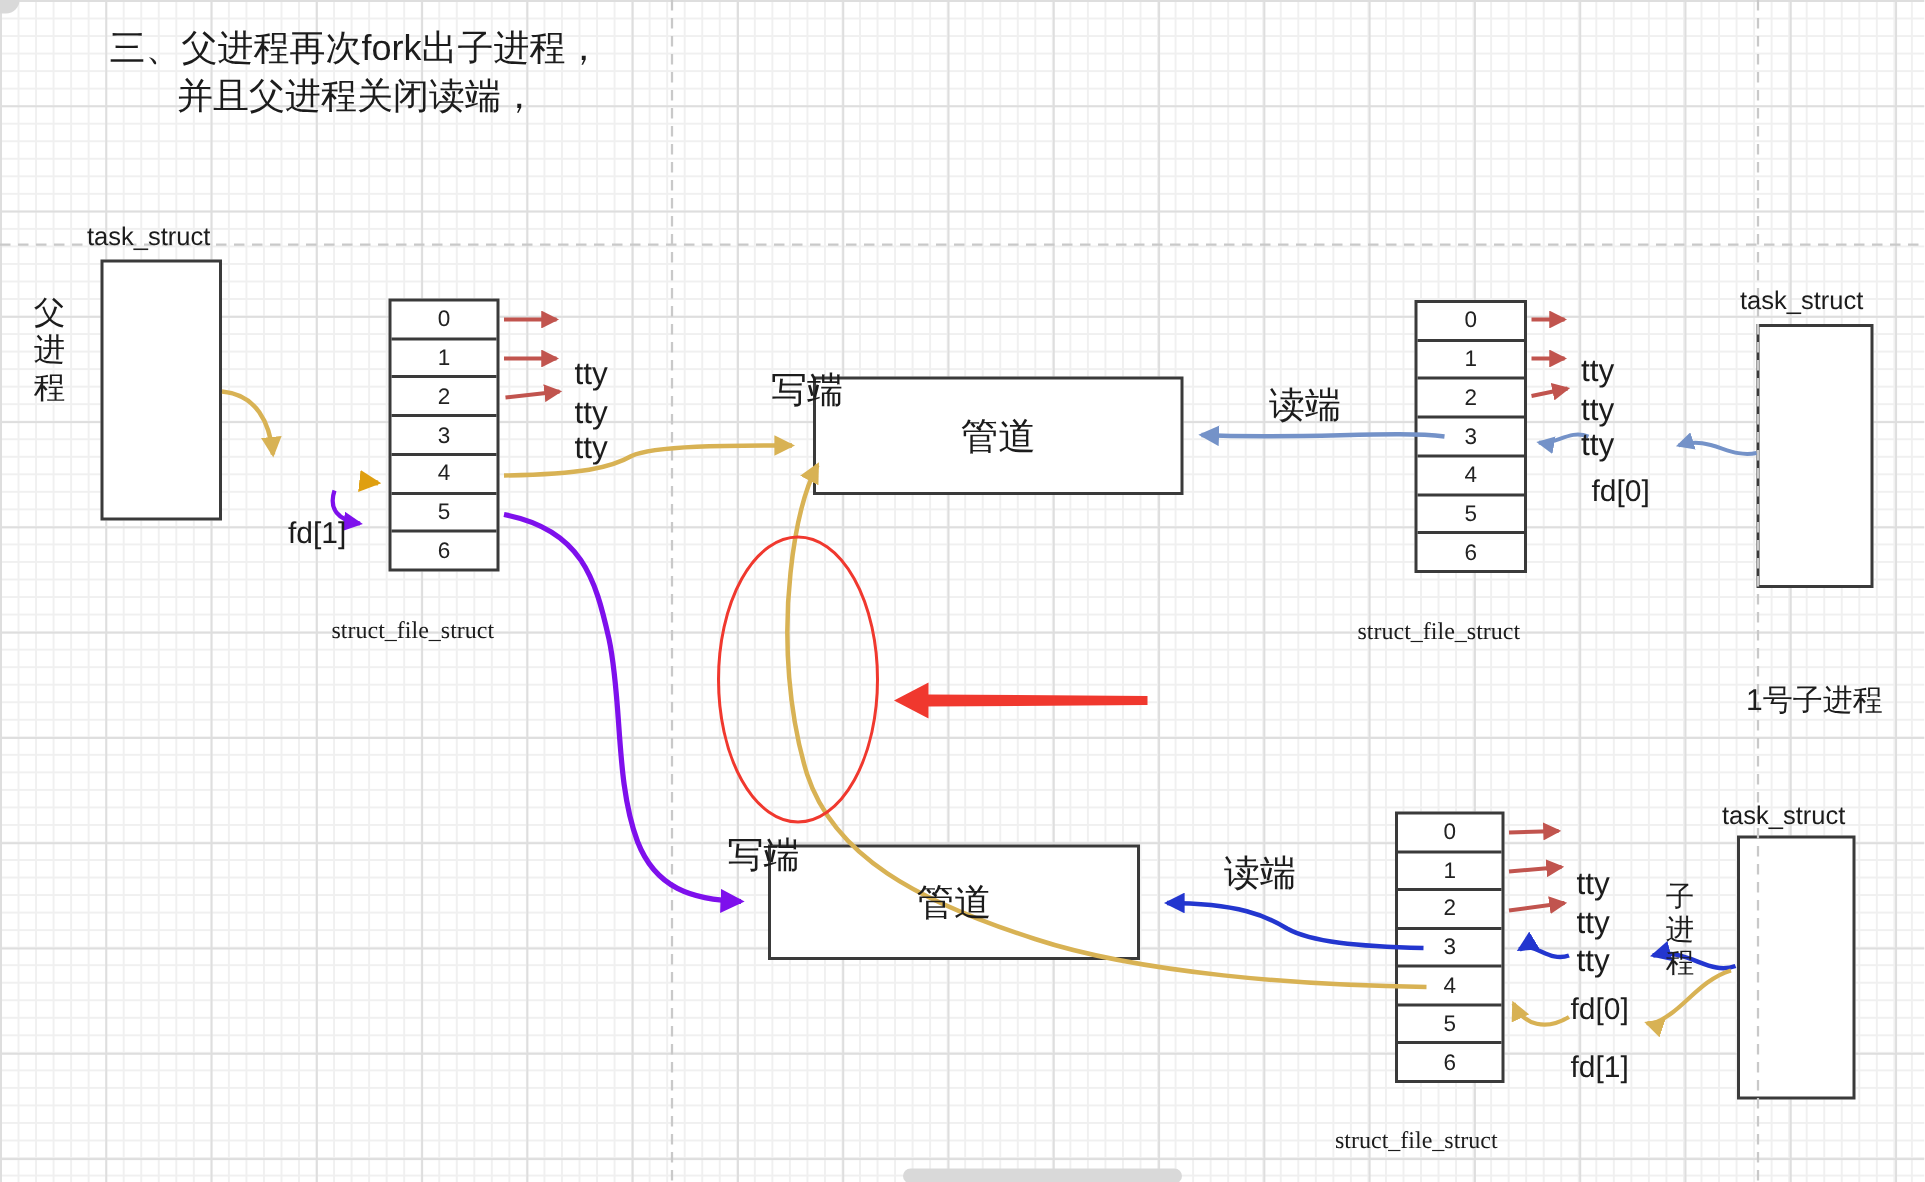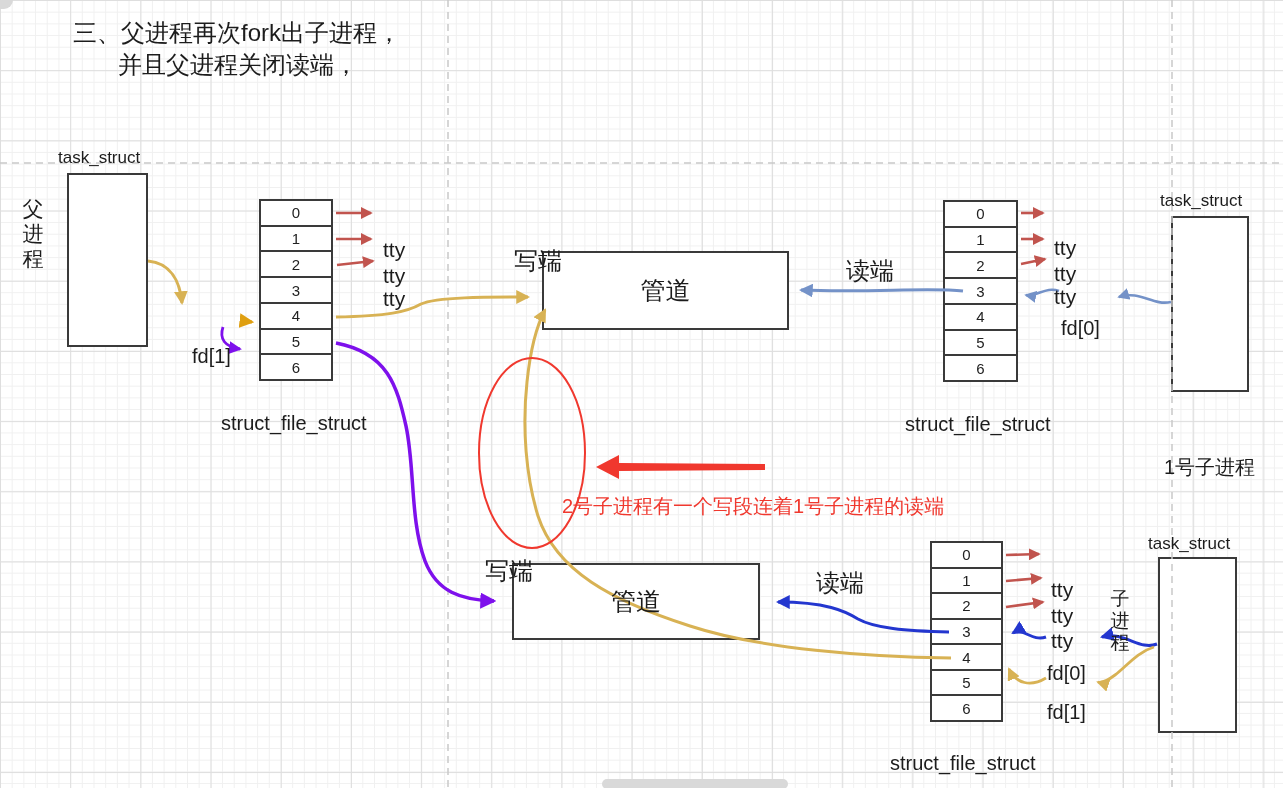--- a/index.html
+++ b/index.html
@@ -15,21 +15,21 @@
   }
   .box{position:absolute;background:#fff;border:2px solid #3a3a3a;box-sizing:border-box;z-index:1;}
   .fdtable{position:absolute;background:#fff;border:2px solid #3a3a3a;box-sizing:border-box;z-index:1;display:flex;flex-direction:column;}
   .fdrow{flex:1;border-bottom:2px solid #3a3a3a;display:flex;align-items:center;justify-content:center;font-size:15px;color:#222;}
   .fdrow:last-child{border-bottom:none;}
   svg.overlay{position:absolute;left:0;top:0;z-index:2;}
   .lbl{position:absolute;z-index:3;line-height:1.15;white-space:nowrap;color:#1c1c1c;}
   .t24{font-size:24px;margin-left:40px;}
   .t20{font-size:20px;margin-top:36px;}
   .t21{font-size:21px;margin-top:37px;}
-  .t18{font-size:20px;}
+  .t18{font-size:16px;font-family:Liberation Serif, serif;}
   .t17{font-size:17px;text-align:right;}
   .pipe-label{position:absolute;z-index:3;display:flex;align-items:center;justify-content:center;font-size:25px;}
   .vcol{position:absolute;z-index:3;display:flex;flex-direction:column;align-items:center;}
   .vcol.parent span{font-size:21px;line-height:25px;}
   .vcol.child span{font-size:19px;line-height:22px;}
   .red{color:#f0382e;}
   .scroll-h{position:absolute;z-index:4;background:#d9d9d9;border-radius:6px;}
   .corner{position:absolute;z-index:4;background:#d9d9d9;border-radius:0 0 9px 0;left:0;top:0;width:13px;height:9px;}
 </style>
 </head>
@@ -200,21 +200,20 @@
   <div class="lbl t24" style="left:806px;top:257px;">读端</div>
 
   <div class="lbl t21" style="left:1054px;top:199px;">tty</div>
   <div class="lbl t21" style="left:1054px;top:225px;">tty</div>
   <div class="lbl t21" style="left:1054px;top:248px;">tty</div>
   <div class="lbl t20" style="left:1061px;top:281px;">fd[0]</div>
   <div class="lbl t17" style="left:1160px;top:191px;">task_struct</div>
   <div class="lbl t20" style="left:1164px;top:420px;">1号子进程</div>
   <div class="lbl t18" style="left:905px;top:413px;">struct_file_struct</div>
 
-  <div class="lbl red" style="left:562px;top:495px;font-size:20px;">2号子进程有一个写段连着1号子进程的读端</div>
 
   <div class="lbl t24" style="left:445px;top:557px;">写端</div>
   <div class="pipe-label" style="left:512px;top:563px;width:248px;height:77px;">管道</div>
   <div class="lbl t24" style="left:776px;top:569px;">读端</div>
 
   <div class="lbl t21" style="left:1051px;top:541px;">tty</div>
   <div class="lbl t21" style="left:1051px;top:567px;">tty</div>
   <div class="lbl t21" style="left:1051px;top:592px;">tty</div>
   <div class="lbl t20" style="left:1047px;top:626px;">fd[0]</div>
   <div class="lbl t20" style="left:1047px;top:665px;">fd[1]</div>

